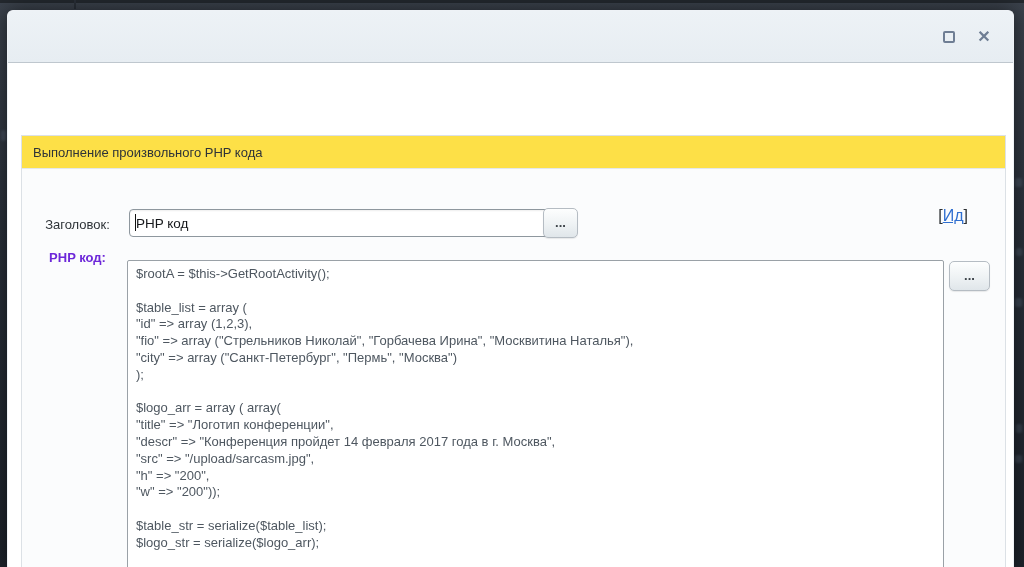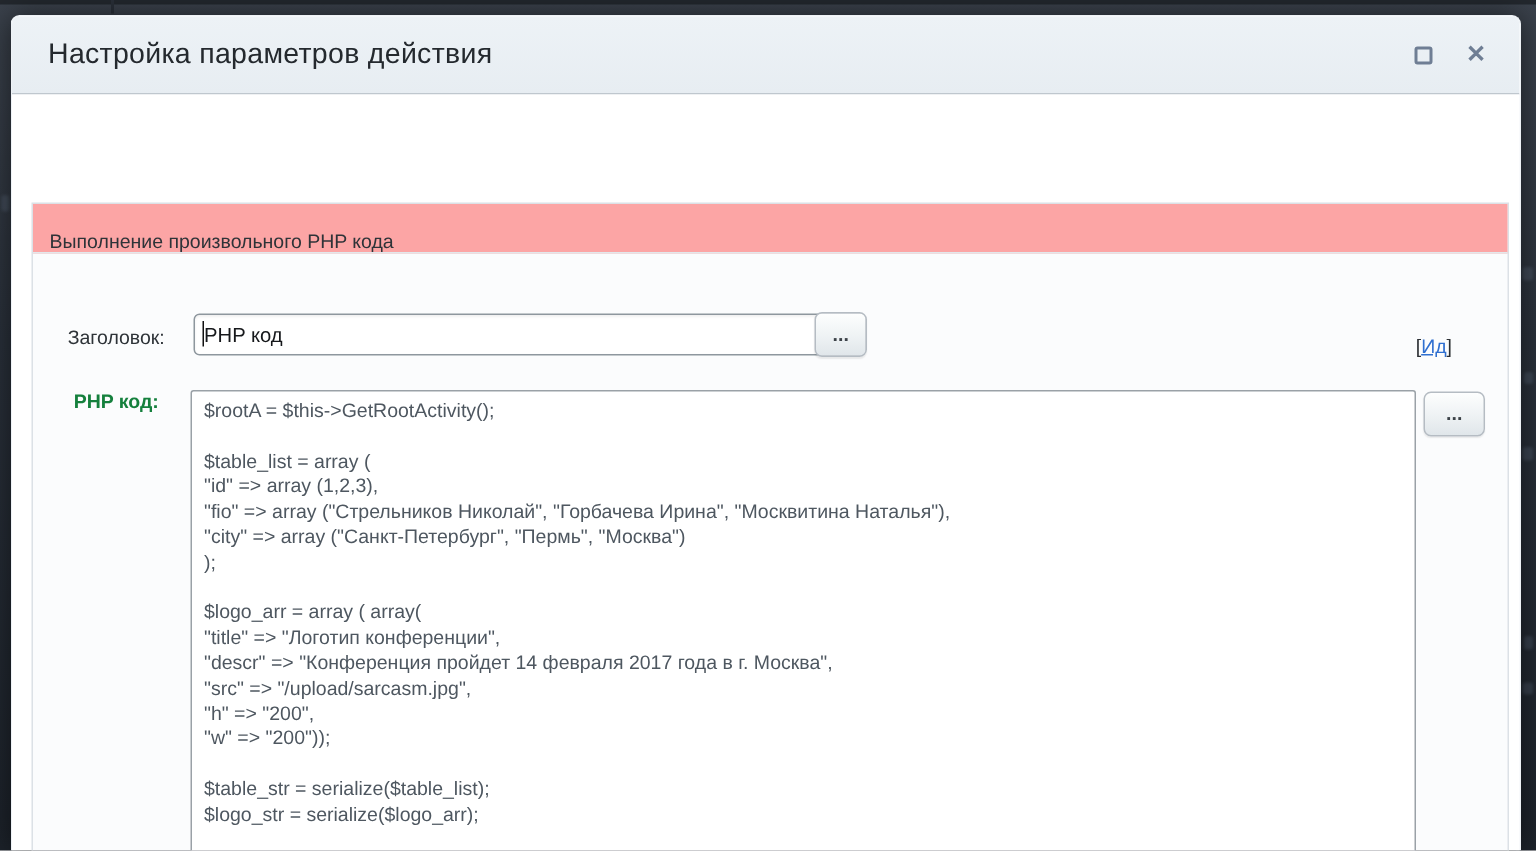--- a/index.html
+++ b/index.html
@@ -49,50 +49,50 @@
   .close-glyph { font-size: 16px; color: #6f7e94; font-weight: 700; line-height: 1; }
 
   .dialog-body { position: absolute; left: 0; top: 52px; right: 0; bottom: 0; background: #ffffff; }
 
   
   .panel {
     position: absolute; left: 13px; top: 72px; width: 985px; height: 520px;
     border: 1px solid #dce1e6; background: #fbfcfd;
   }
   .panel-header {
-    height: 33px; background: #fca5a5; border-bottom: 1px solid #e3e8ec;
-    display: flex; align-items: flex-end;
+    height: 33px; background: #fde047; border-bottom: 1px solid #e3e8ec;
+    display: flex; align-items: center;
   }
   .panel-header span { margin-left: 11px; font-size: 13px; color: #2e3338; }
   .panel-body { position: absolute; left: 0; top: 33px; right: 0; bottom: 0; }
 
   
   .lbl { position: absolute; font-size: 13px; color: #2e3338; text-align: center; width: 91px; left: 10px; }
   .lbl-title { top: 48px; }
-  .lbl-code  { top: 91px; font-weight: 700; color: #15803d; }
+  .lbl-code  { top: 81px; font-weight: 700; color: #6d28d9; }
 
   .title-input {
     position: absolute; left: 107px; top: 40px; width: 448px; height: 28px;
     border: 1px solid #8e979e; border-radius: 4px; background: #ffffff;
     font-family: "Liberation Sans", sans-serif; font-size: 13.5px; color: #16181b;
     padding: 0 6px; box-shadow: inset 0 1px 2px rgba(0,0,0,0.07); outline: none;
   }
   .text-caret { position: absolute; left: 113px; top: 45px; width: 1px; height: 17px; background: #111; pointer-events: none; }
 
   .dots-btn {
     position: absolute; height: 30px;
     background: linear-gradient(180deg, #fdfefe 0%, #eef2f4 55%, #e0e6ea 100%);
     border: 1px solid #b5bcc3; border-radius: 5px;
     font-family: "Liberation Sans", sans-serif; font-size: 13px; font-weight: 700; color: #3c4248;
     box-shadow: 0 1px 1px rgba(0,0,0,0.08); cursor: pointer; line-height: 24px; text-align: center;
   }
   .dots-1 { left: 521px; top: 39px; width: 35px; }
   .dots-2 { left: 927px; top: 92px; width: 41px; height: 30px; }
 
-  .id-link-wrap { position: absolute; right: 37px; top: 54px; font-size: 13px; color: #2b2f33; }
+  .id-link-wrap { position: absolute; right: 37px; top: 38px; font-size: 16px; color: #2b2f33; }
   .id-link { color: #2f6fd0; text-decoration: underline; cursor: pointer; }
 
   .code-area {
     position: absolute; left: 105px; top: 91px; width: 817px; height: 420px;
     border: 1px solid #9aa1a7; border-radius: 2px; background: #ffffff;
     font-family: "Liberation Sans", sans-serif; font-size: 13px; line-height: 16.8px; color: #4e5760;
     padding: 5px 8px; resize: none; outline: none; overflow: hidden; white-space: pre;
   }
 </style>
 </head>
@@ -105,21 +105,20 @@
   <div class="smudge sm2"></div>
   <div class="smudge sm3"></div>
   <div class="smudge sm4"></div>
   <div class="smudge sm5"></div>
   <div class="smudge sm6"></div>
 </div>
 
 <div class="dialog">
 
   <div class="dialog-header">
-    <div class="dialog-title">Настройка параметров действия</div>
     <div class="win-controls">
       <div class="win-btn">
         <span class="maximize-square"></span>
       </div>
       <div class="win-btn">
         <span class="close-glyph">✕</span>
       </div>
     </div>
   </div>
 

